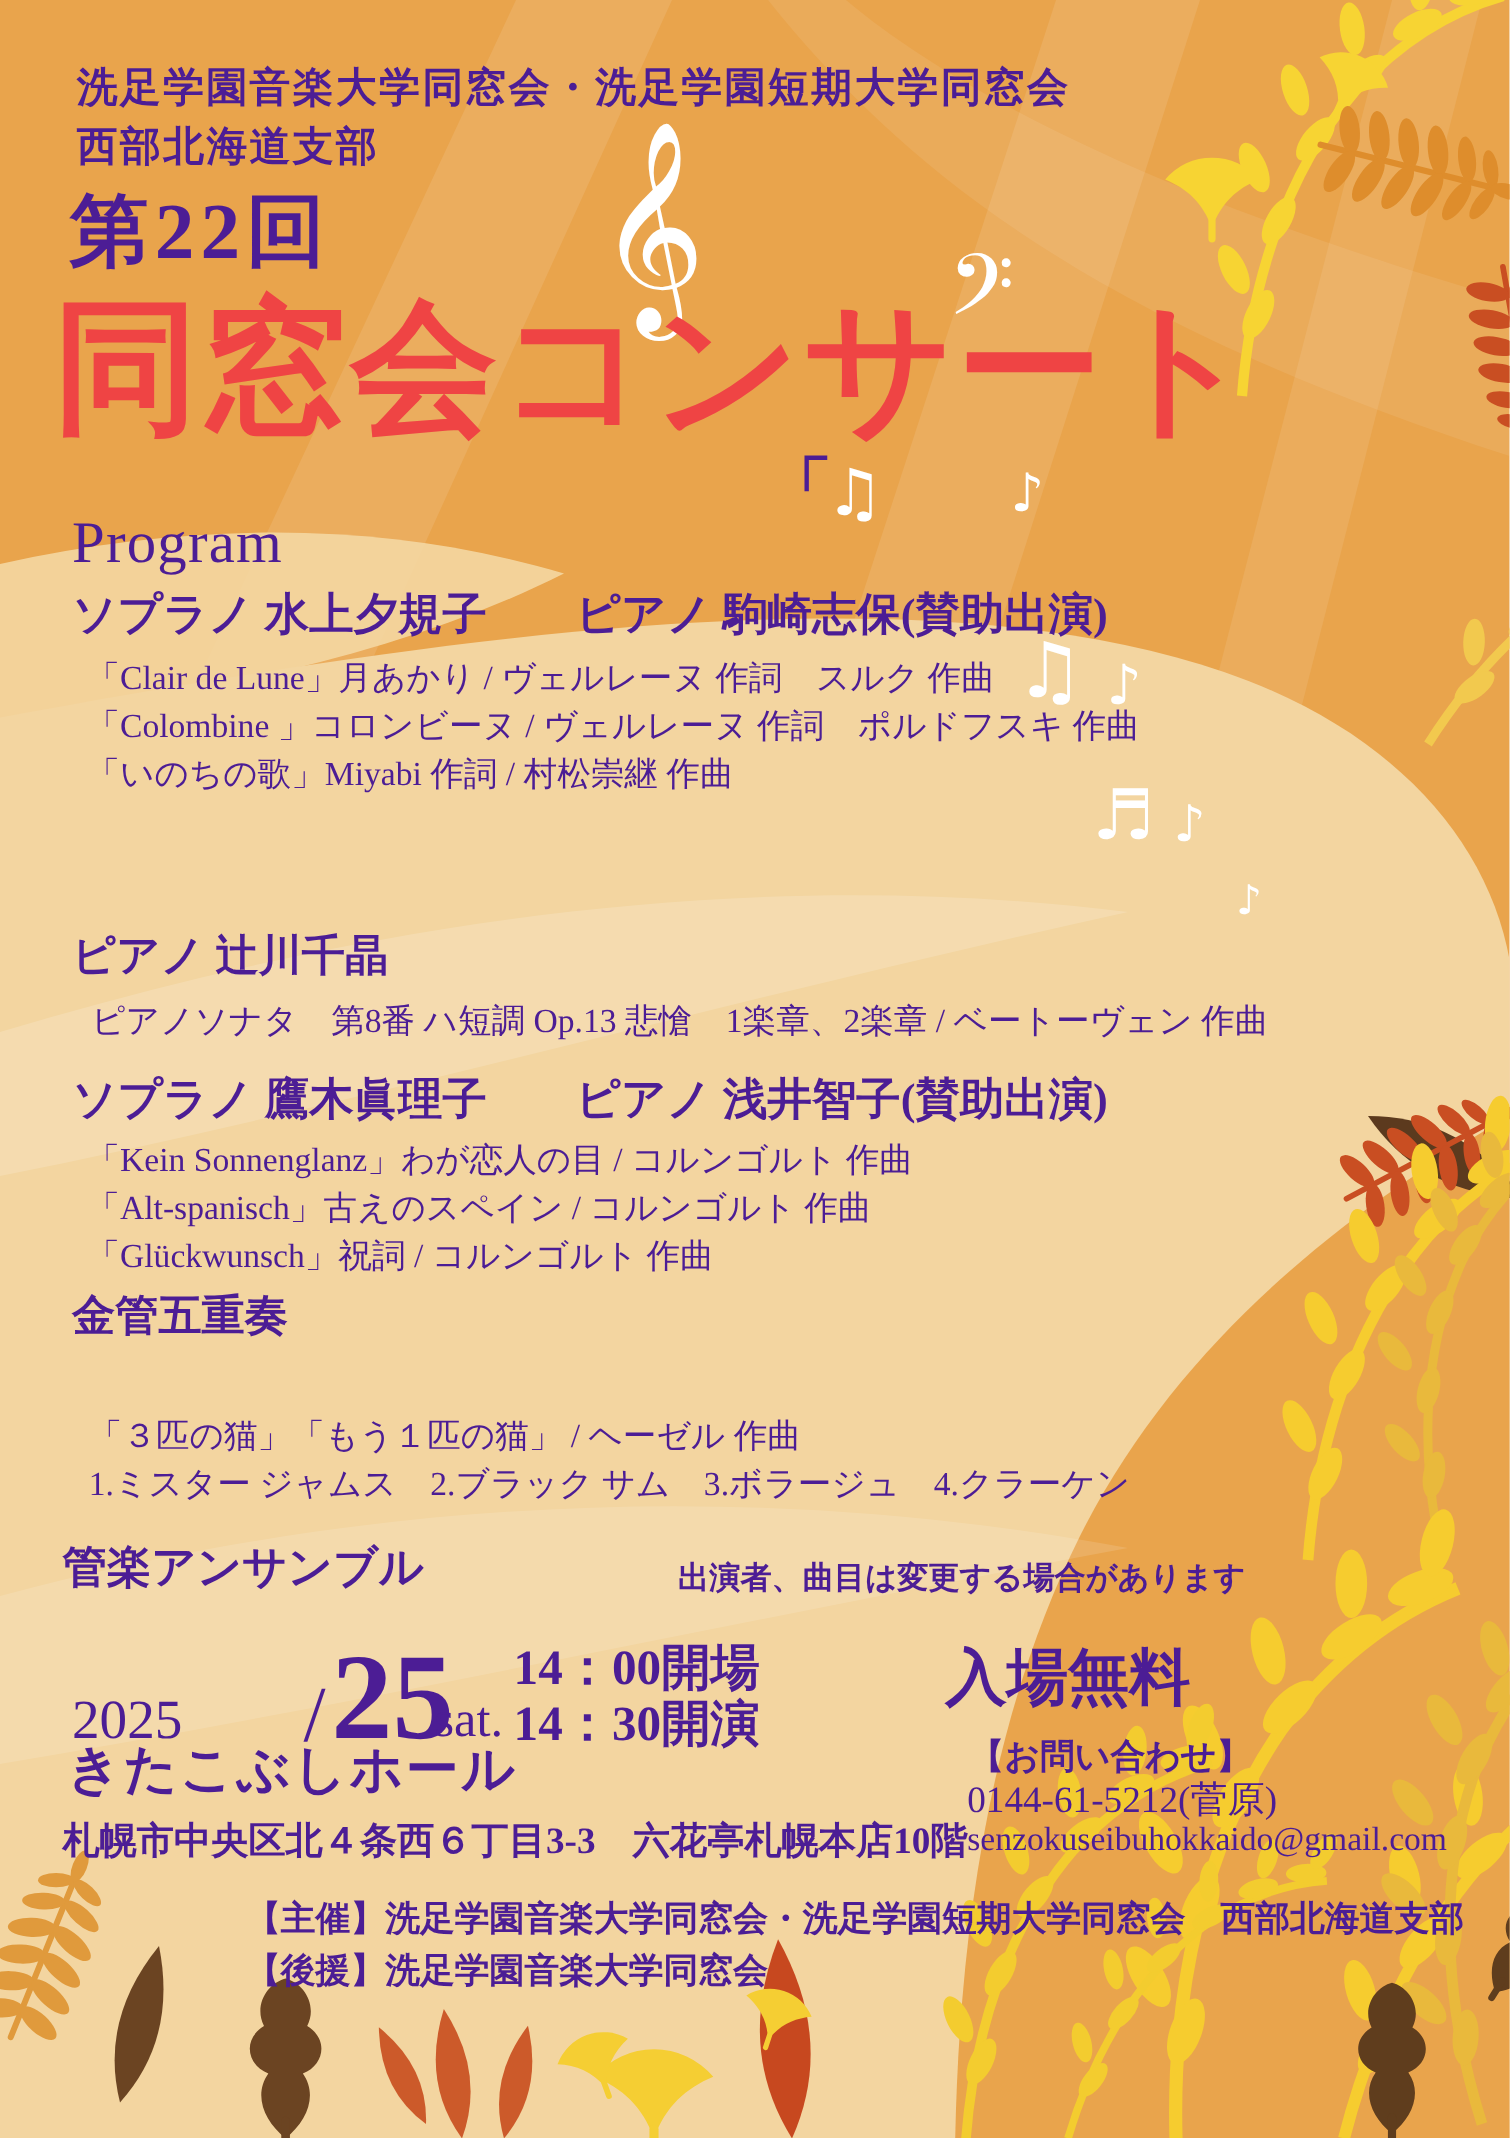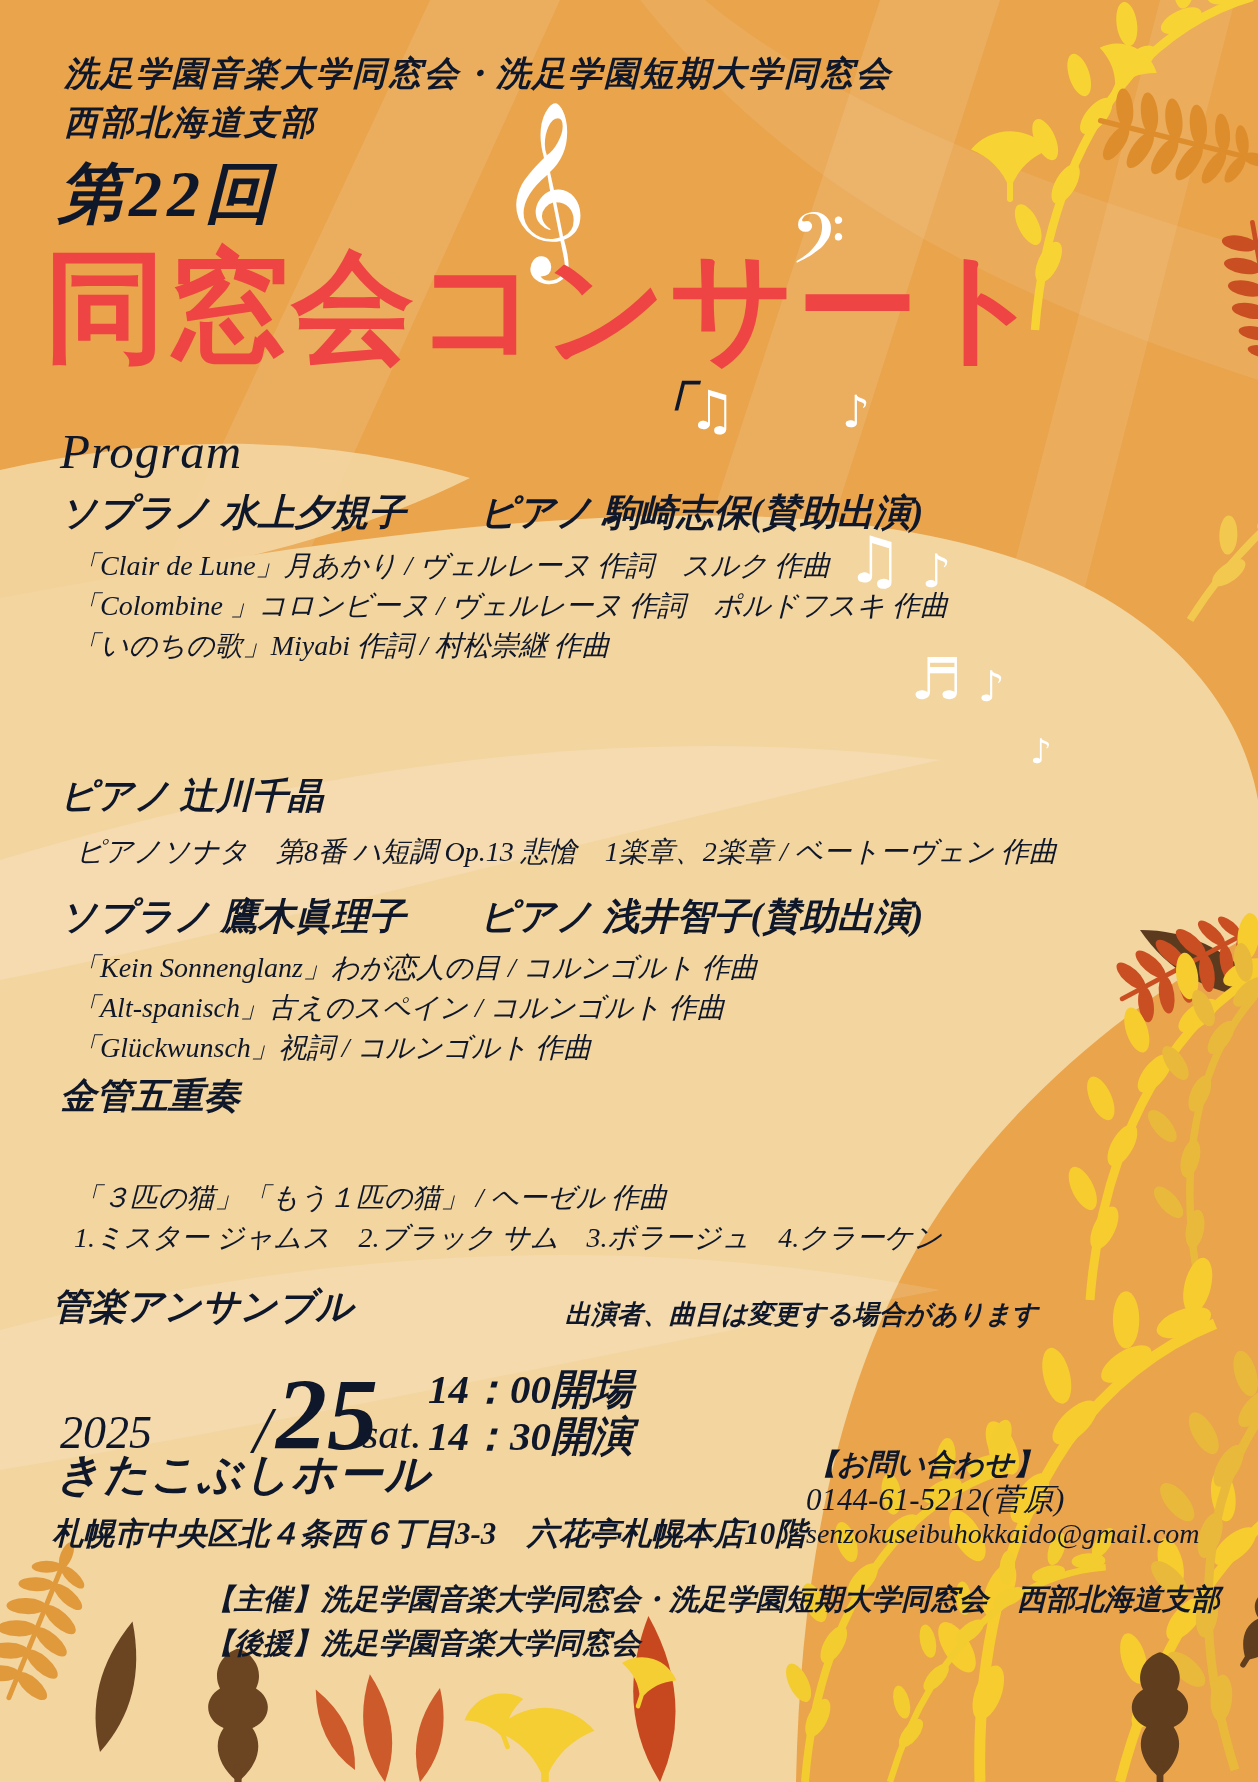--- a/index.html
+++ b/index.html
@@ -2,21 +2,21 @@
 <html><head>
 <meta charset="utf-8">
 <style>
   html,body{margin:0;padding:0;background:#fff;}
   .poster{
     position:relative;width:1258px;height:1782px;overflow:hidden;
     font-family:"Liberation Serif","DejaVu Serif",serif;
   }
   .bg{position:absolute;left:0;top:0;width:100%;height:100%;display:block;}
   .abs{position:absolute;white-space:nowrap;line-height:1.15;}
-  .dark{color:#0f172a;font-style:italic;}
+  .dark{color:#4c1d95;}
   .white{color:#FFFFFF;}
   .music{font-family:"DejaVu Sans",sans-serif;line-height:1;}
 
   .org1{left:64px;top:54px;font-size:34px;font-weight:700;letter-spacing:2px;}
   .org2{left:64px;top:103px;font-size:34px;font-weight:700;letter-spacing:2px;}
   .edition{left:58px;top:156px;font-size:66px;font-weight:700;letter-spacing:5px;}
   .title{left:44px;top:238px;font-size:122px;font-weight:700;letter-spacing:2px;color:#ef4444;}
   .program{left:60px;top:424px;font-size:49px;letter-spacing:1px;}
 
   .perf{font-size:37px;font-weight:700;}
@@ -215,20 +215,21 @@
 
   <div class="abs dark perf p5">管楽アンサンブル</div>
   <div class="abs dark note">出演者、曲目は変更する場合があります</div>
 
   <div class="abs dark year">2025</div>
   <div class="abs dark slash">/</div>
   <div class="abs dark day">25</div>
   <div class="abs dark weekday">sat.</div>
   <div class="abs dark open">14：00開場</div>
   <div class="abs dark start">14：30開演</div>
+  <div class="abs dark admission">入場無料</div>
   <div class="abs dark contact">【お問い合わせ】</div>
   <div class="abs dark phone">0144-61-5212(菅原)</div>
   <div class="abs dark venue">きたこぶしホール</div>
   <div class="abs dark email">senzokuseibuhokkaido@gmail.com</div>
   <div class="abs dark address">札幌市中央区北４条西６丁目3-3　六花亭札幌本店10階</div>
 
   <div class="abs dark host">【主催】洗足学園音楽大学同窓会・洗足学園短期大学同窓会　西部北海道支部</div>
   <div class="abs dark support">【後援】洗足学園音楽大学同窓会</div>
 
 </div>

